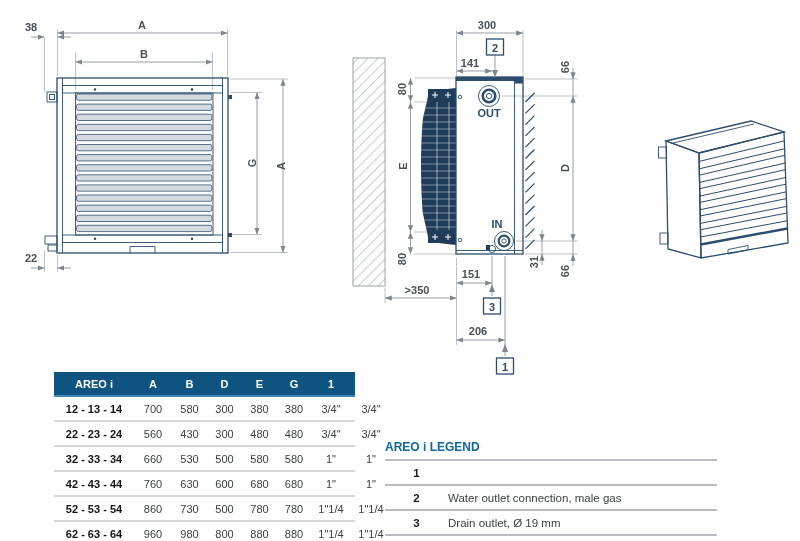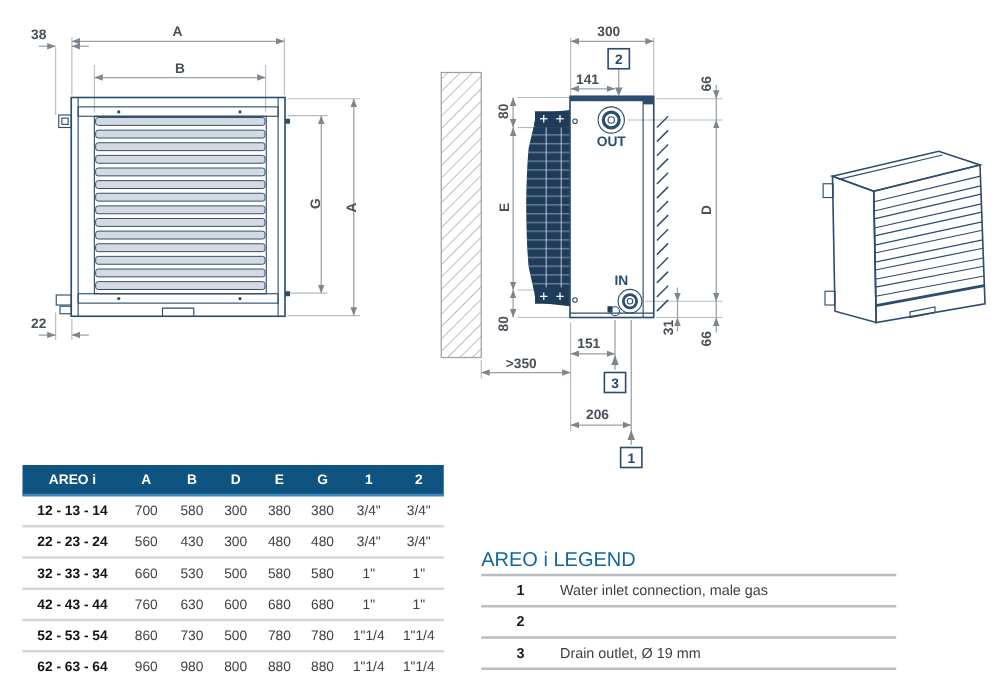--- a/index.html
+++ b/index.html
@@ -12,27 +12,27 @@
   .nv{stroke:#2d4d6e;stroke-width:1.3;fill:none;}             
   .nvthin{stroke:#2d4d6e;stroke-width:0.9;fill:none;}
   .dt{font:bold 11px "Liberation Sans",sans-serif;fill:#4a5158;}
   .mt{font:bold 11px "Liberation Sans",sans-serif;fill:#2d4d6e;}
   .slat{fill:#d4dae0;stroke:#33516f;stroke-width:0.8;}
   .mbox{fill:#fff;stroke:#2d4d6e;stroke-width:1.3;}
   .arr{fill:#7d858d;}
   
   .spec-table{position:absolute;left:18px;top:372px;width:337px;font-size:11px;}
   .thead,.trow{display:grid;grid-template-columns:80px 38px 35px 35px 35px 34px 40px 40px;
-               height:23px;align-items:center;text-align:center;}
+               height:23px;align-items:center;text-align:center;margin-left:36px;}
   .thead{background:#0f5380;color:#fff;font-weight:bold;border-bottom:2px solid #4186b8;}
   .trow{color:#3c4146;border-bottom:2px solid #d4d6d9;}
   .trow .model{font-weight:bold;color:#151515;}
   
   .legend{position:absolute;left:385px;top:440px;width:332px;font-size:11.5px;}
-  .legend-title{font-weight:normal;font-size:16px;color:#0e679f;height:19px;}
+  .legend-title{font-weight:bold;font-size:12px;color:#0e679f;height:19px;}
   .legend-row{display:grid;grid-template-columns:63px 1fr;height:23px;
               align-items:center;border-top:2px solid #b9bdc1;color:#3a3f44;}
   .legend-row:last-child{border-bottom:2px solid #b9bdc1;}
   .legend-row .lnum{font-weight:bold;color:#1c1c1c;text-align:center;}
 </style>
 </head>
 <body>
 
 <svg class="drawings" width="800" height="378" viewBox="0 0 800 378" xmlns="http://www.w3.org/2000/svg">
   <defs>
@@ -349,22 +349,22 @@
     <span>880</span>
     <span>1"1/4</span>
     <span>1"1/4</span>
   </div>
 </div>
 
 <div class="legend">
   <div class="legend-title">AREO i LEGEND</div>
   <div class="legend-row">
     <span class="lnum">1</span>
-    <span class="ldesc">Water inlet connection, male gas</span>
   </div>
   <div class="legend-row">
     <span class="lnum">2</span>
+    <span class="ldesc">Water outlet connection, male gas</span>
   </div>
   <div class="legend-row">
     <span class="lnum">3</span>
     <span class="ldesc">Drain outlet, Ø 19 mm</span>
   </div>
 </div>
 
 </body></html>

